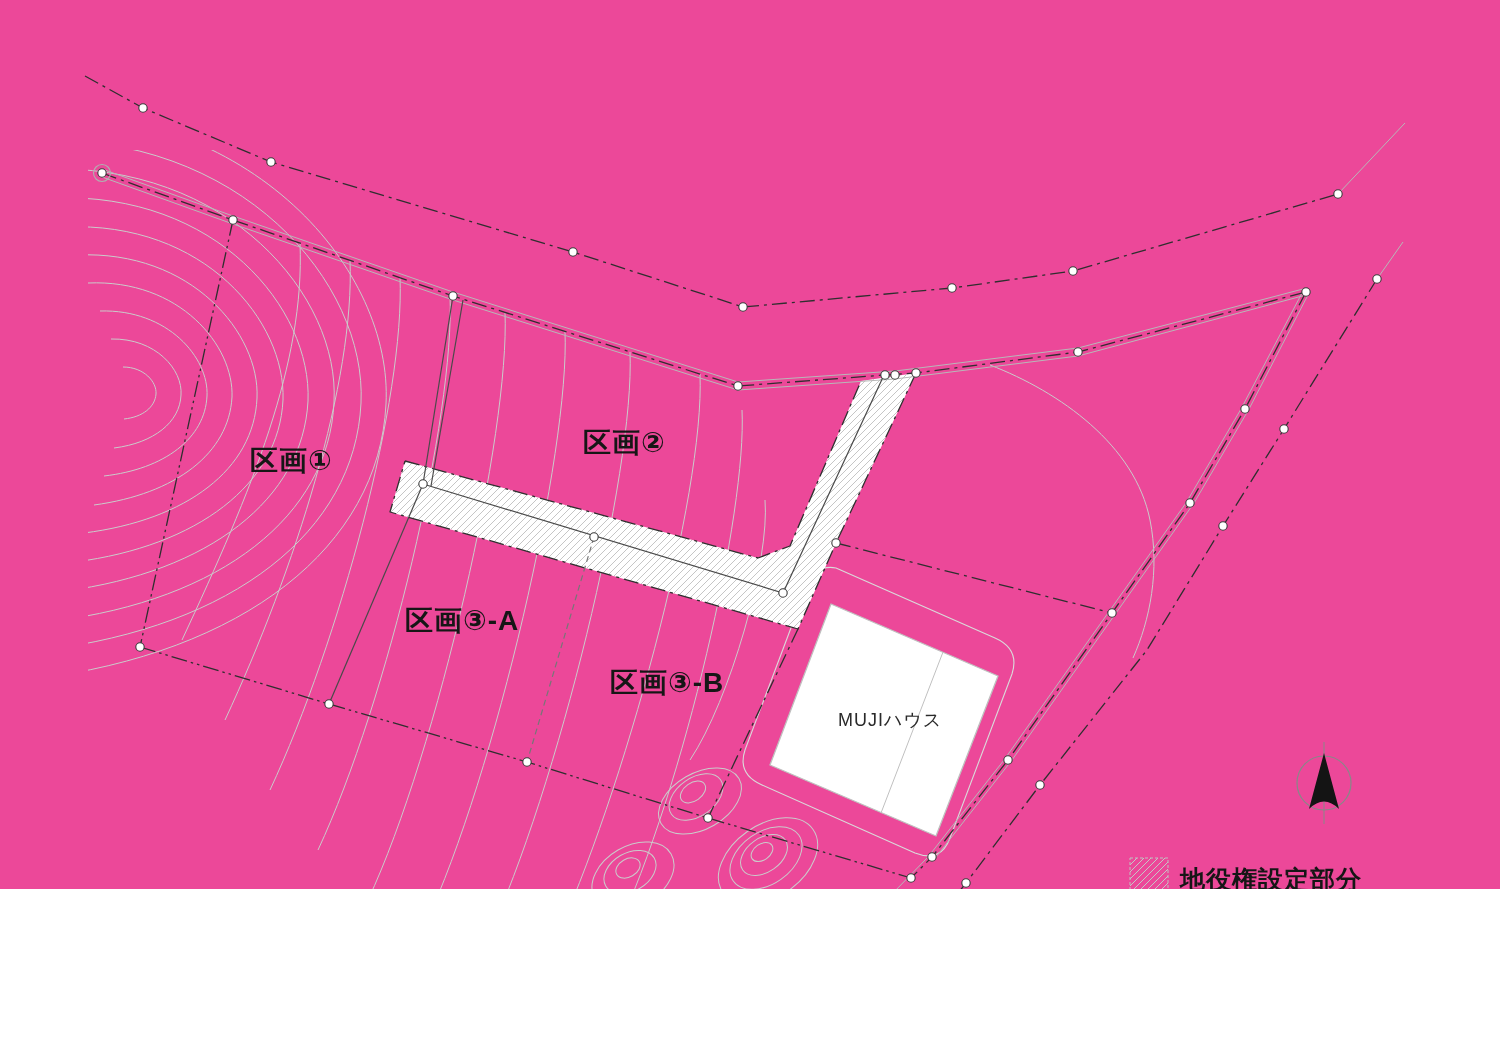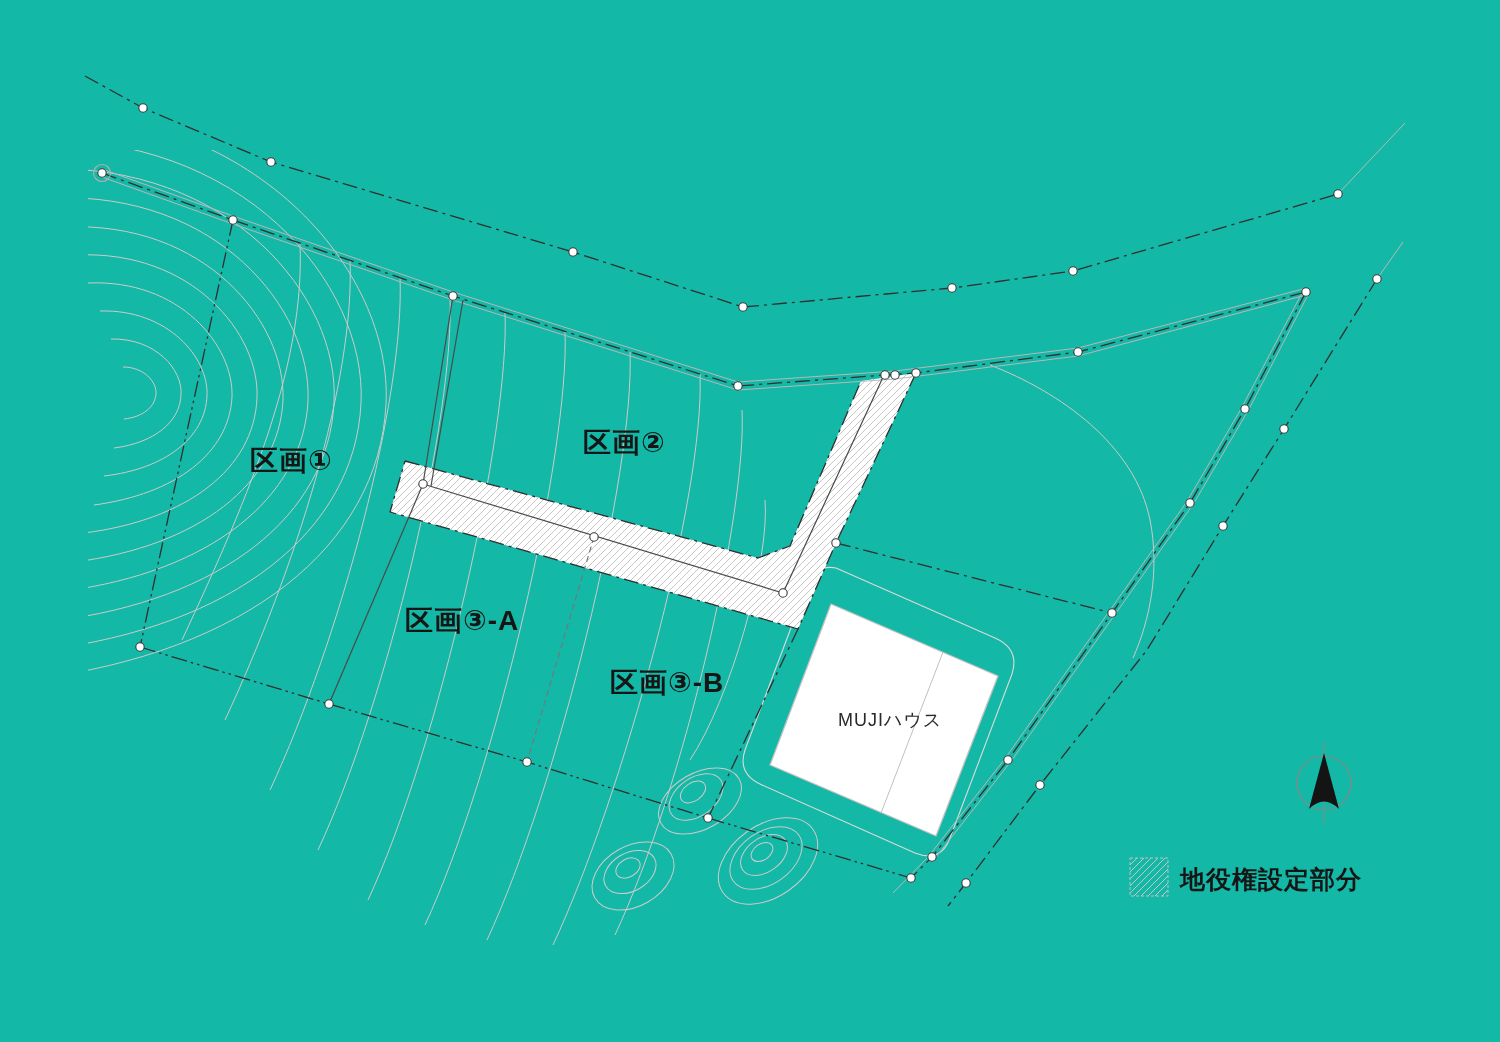--- a/index.html
+++ b/index.html
@@ -1,18 +1,18 @@
 <!DOCTYPE html>
 <html><head>
 <meta charset="utf-8">
 <title></title>
 <style>
   html,body{margin:0;padding:0;background:#ffffff;}
   body{font-family:"Liberation Sans", sans-serif;}
-  .stage{position:relative;width:1500px;height:1042px;background:#14b8a6;overflow:hidden;}
+  .stage{position:relative;width:1500px;height:889px;background:#ec4899;overflow:hidden;}
   svg{display:block;}
   text{font-family:"Liberation Sans","DejaVu Sans",sans-serif;}
   .parcel-label{font-size:28px;font-weight:600;fill:#161616;letter-spacing:1px;}
   .building-label{font-size:18px;font-weight:400;fill:#2a2a2a;letter-spacing:1px;}
   .legend-label{font-size:25px;font-weight:600;fill:#161616;letter-spacing:1px;}
   .contour{stroke:#cbcbcb;stroke-width:1;fill:none;}
   .pad{stroke:#dadada;stroke-width:1.1;fill:none;}
   .bldg{stroke:#c0c0c0;stroke-width:1.3;fill:#ffffff;}
   .roadgray{stroke:#b8b8b8;stroke-width:1;fill:none;stroke-linejoin:round;}
   .chain{stroke:#2f2f2f;stroke-width:1.3;fill:none;stroke-dasharray:15 5 3 5;stroke-linejoin:round;}

